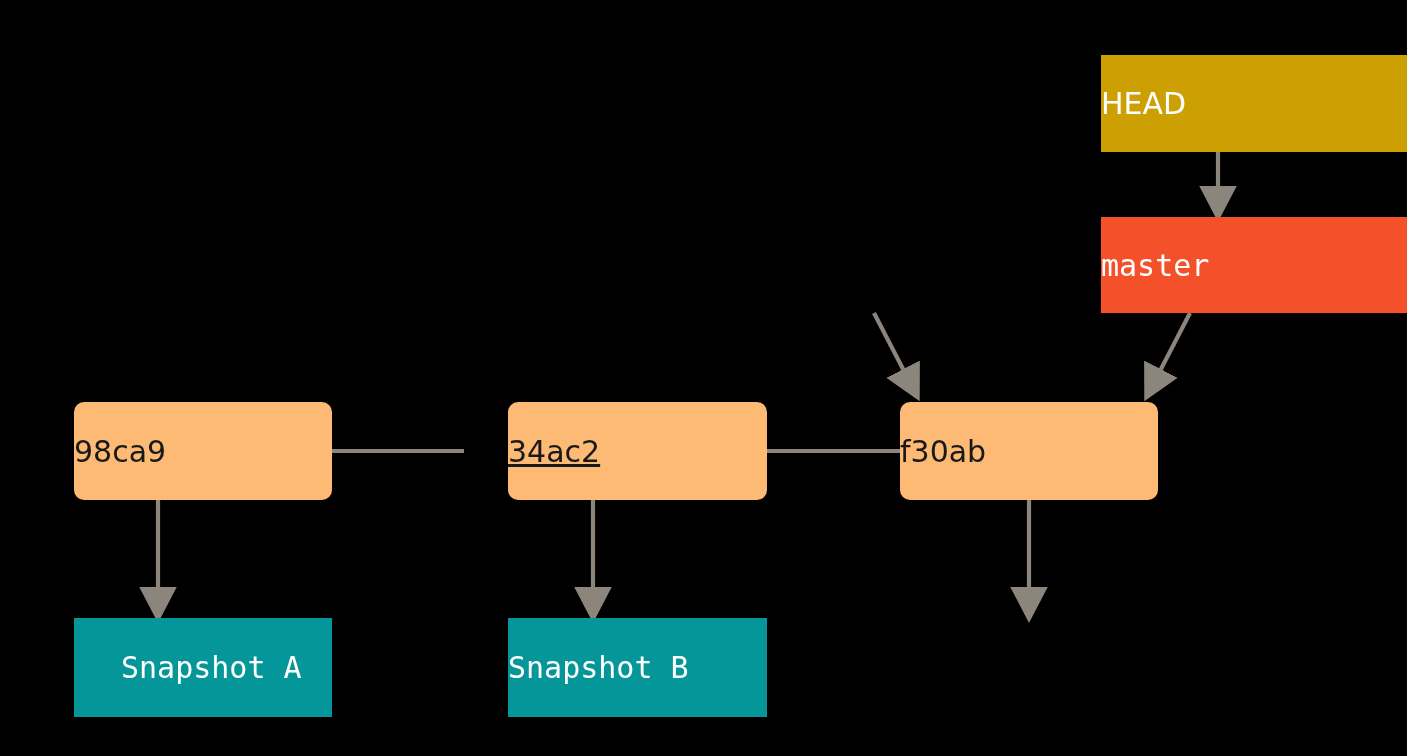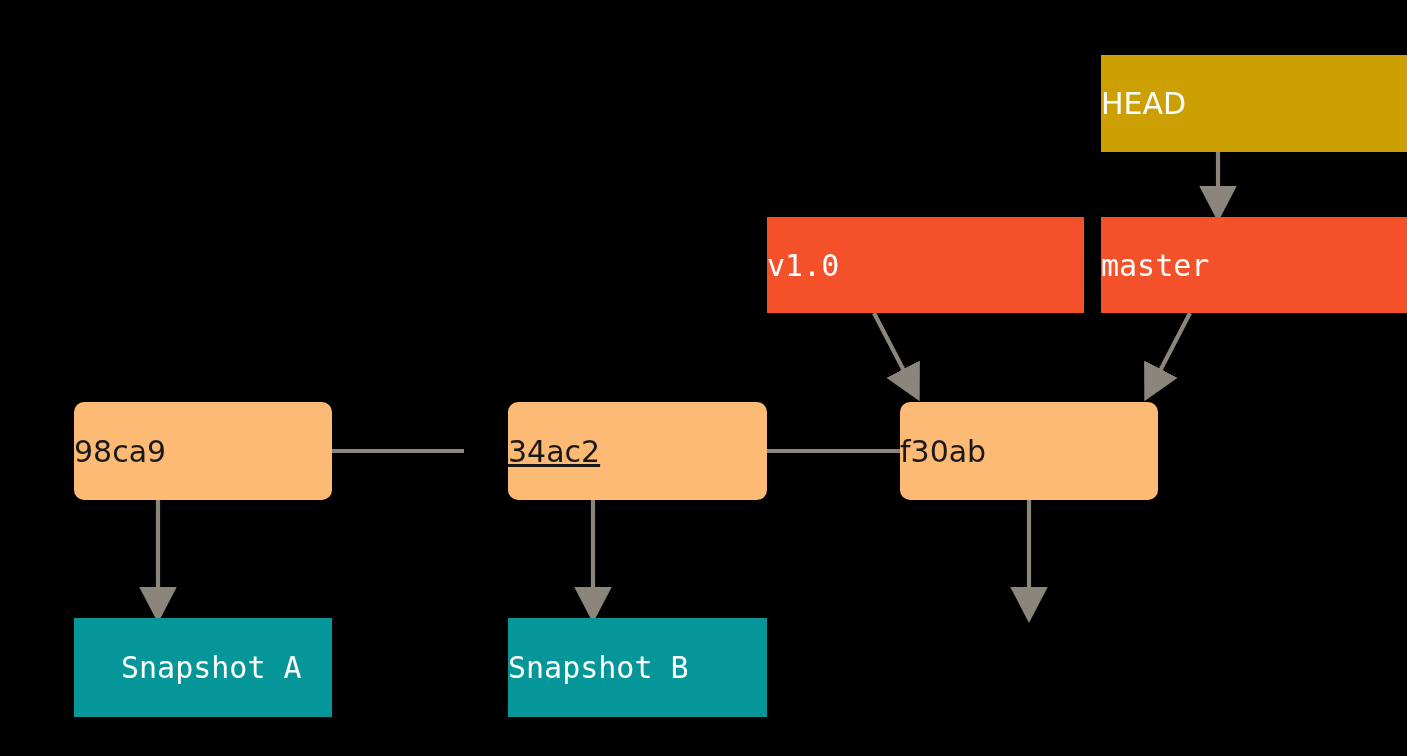--- a/index.html
+++ b/index.html
@@ -87,23 +87,20 @@
 
     <line x1="593" y1="500" x2="593" y2="617" stroke="#8C857B" stroke-width="4.2" marker-end="url(#arrowhead)"></line>
 
     <line x1="1029" y1="500" x2="1029" y2="617" stroke="#8C857B" stroke-width="4.2" marker-end="url(#arrowhead)"></line>
   </svg>
 
   <div class="node head" style="left:1057px; top:55px; width:323px; height:97px;">
     <span>HEAD</span>
   </div>
 
-  <div class="node ref" style="left:723px; top:217px; width:317px; height:96px;">
-    <span>v1.0</span>
-  </div>
 
   <div class="node ref" style="left:1057px; top:217px; width:321px; height:96px;">
     <span>master</span>
   </div>
 
   <div class="node commit" style="left:30px; top:402px; width:258px; height:98px;">
     <span>98ca9</span>
   </div>
 
   <div class="node commit" style="left:464px; top:402px; width:259px; height:98px;text-decoration:underline;">

